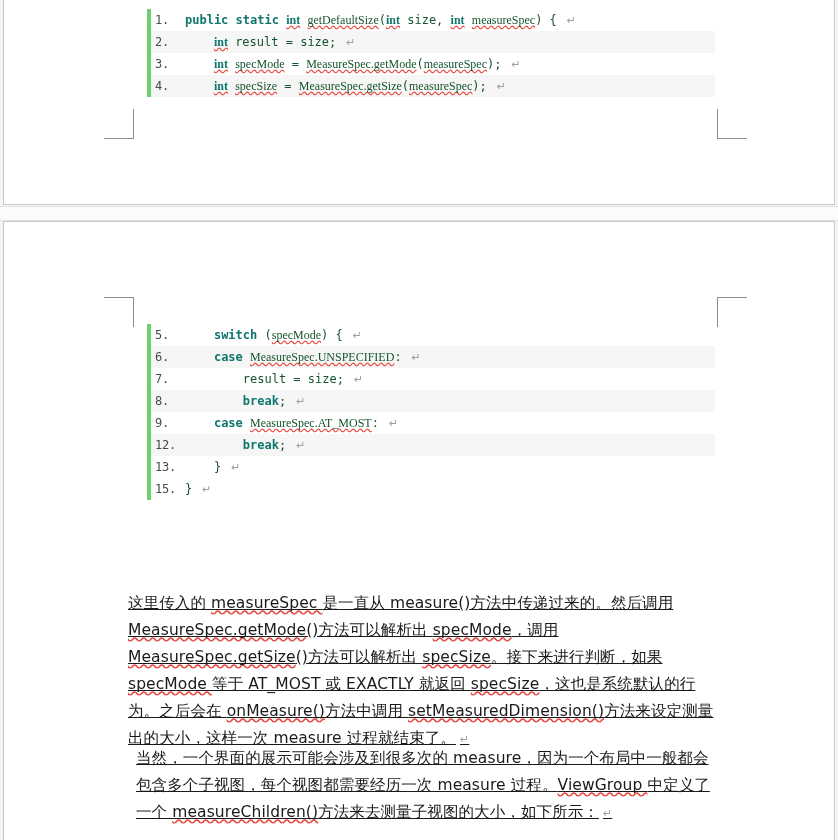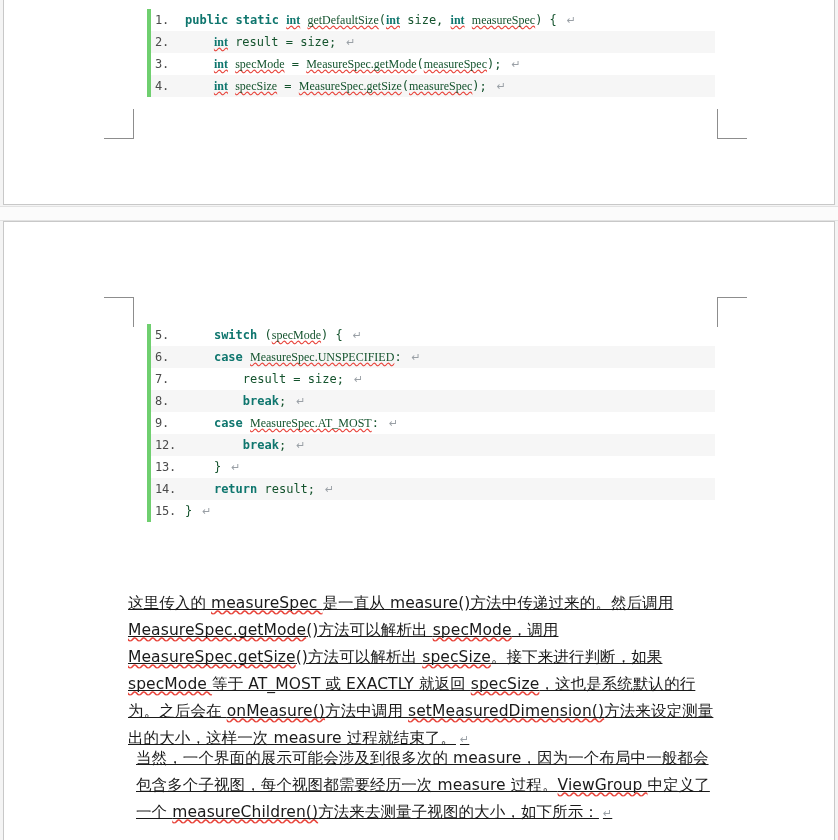--- a/index.html
+++ b/index.html
@@ -167,21 +167,20 @@
     </div>
 
     <div class="codeblock" id="cb2" style="left:143px; top:102px; width:568px;">
         <div class="code-row odd"><span class="ln">5.</span><span class="code-text">    <span class="kw">switch</span><span class="pm"> (</span><span class="pm sq">specMode</span><span class="pm">) {</span><span class="pilcrow">↵</span></span></div>
         <div class="code-row even"><span class="ln">6.</span><span class="code-text">    <span class="kw">case</span><span class="pm"> </span><span class="pm sq">MeasureSpec.UNSPECIFIED</span><span class="pm">:</span><span class="pilcrow">↵</span></span></div>
         <div class="code-row odd"><span class="ln">7.</span><span class="code-text">        <span class="pm">result = size;</span><span class="pilcrow">↵</span></span></div>
         <div class="code-row even"><span class="ln">8.</span><span class="code-text">        <span class="kw">break</span><span class="pm">;</span><span class="pilcrow">↵</span></span></div>
         <div class="code-row odd"><span class="ln">9.</span><span class="code-text">    <span class="kw">case</span><span class="pm"> </span><span class="pm sq">MeasureSpec.AT_MOST</span><span class="pm">:</span><span class="pilcrow">↵</span></span></div>
         <div class="code-row even"><span class="ln">12.</span><span class="code-text">        <span class="kw">break</span><span class="pm">;</span><span class="pilcrow">↵</span></span></div>
         <div class="code-row odd"><span class="ln">13.</span><span class="code-text">    <span class="pm">}</span><span class="pilcrow">↵</span></span></div>
-        <div class="code-row even"><span class="ln">14.</span><span class="code-text">    <span class="kw">return</span><span class="pm"> result;</span><span class="pilcrow">↵</span></span></div>
         <div class="code-row odd"><span class="ln">15.</span><span class="code-text"><span class="pm">}</span><span class="pilcrow">↵</span></span></div>
       </div>
 
     <div class="para" id="p0" style="left:124px; top:368px; width:588px;"><span>这里传入的 </span><span class="u">measureSpec </span><span>是一直从 measure()方法中传递过来的。然后调用 </span><span class="u">MeasureSpec.getMode</span><span>()方法可以解析出 </span><span class="u">specMode</span><span>，调用 </span><span class="u">MeasureSpec.getSize</span><span>()方法可以解析出 </span><span class="u">specSize</span><span>。接下来进行判断，如果 </span><span class="u">specMode </span><span>等于 AT_MOST 或 EXACTLY 就返回 </span><span class="u">specSize</span><span>，这也是系统默认的行为。之后会在 </span><span class="u">onMeasure()</span><span>方法中调用 </span><span class="u">setMeasuredDimension()</span><span>方法来设定测量出的大小，这样一次 measure 过程就结束了。</span><span class="pilcrow">↵</span></div>
 
     <div class="para" id="p1" style="left:132px; top:523px; width:588px;"><span>当然，一个界面的展示可能会涉及到很多次的 measure，因为一个布局中一般都会包含多个子视图，每个视图都需要经历一次 measure 过程。</span><span class="u">ViewGroup </span><span>中定义了一个 </span><span class="u">measureChildren()</span><span>方法来去测量子视图的大小，如下所示：</span><span class="pilcrow">↵</span></div>
   </div>
 
 </div>
 

